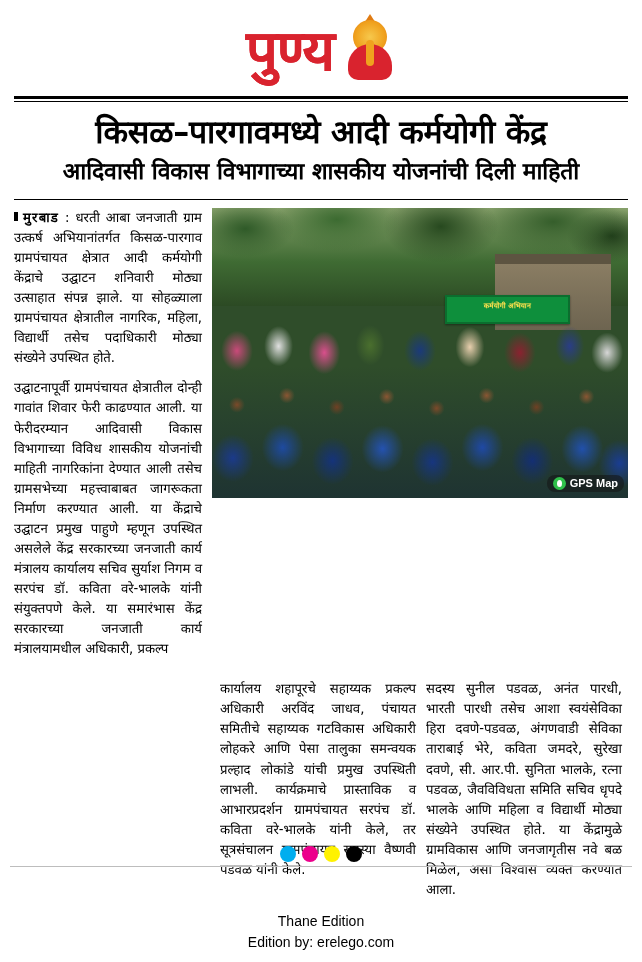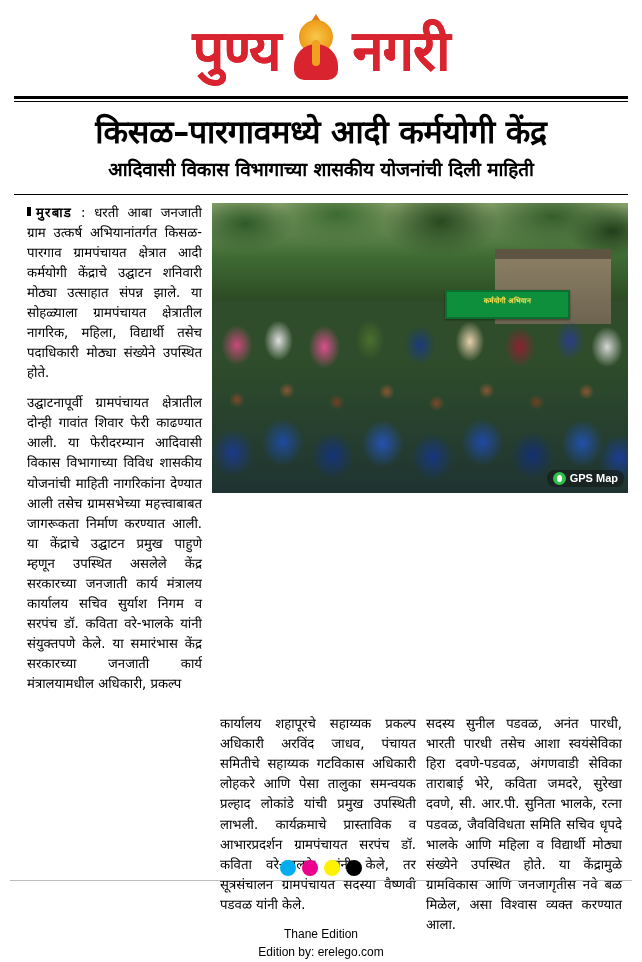--- a/index.html
+++ b/index.html
@@ -95,21 +95,21 @@
     font-family: "DejaVu Sans", sans-serif;
     font-weight: bold;
     font-size: 32px;
     line-height: 1.25;
     color: #000;
     letter-spacing: -0.3px;
   }
   .subheadline {
     font-family: "DejaVu Sans", sans-serif;
     font-weight: bold;
-    font-size: 19px;
+    font-size: 23px;
     line-height: 1.3;
     color: #000;
     margin-top: 5px;
     letter-spacing: -0.2px;
   }
   .rule-under-head {
     border-top: 1px solid #000;
     margin: 8px 14px 0 14px;
   }
 
@@ -124,21 +124,21 @@
   }
   .col {
     font-family: "DejaVu Sans", sans-serif;
     font-size: 13.2px;
     line-height: 1.52;
     text-align: justify;
     color: #000;
     -webkit-hyphens: none;
     hyphens: none;
   }
-  .col-1 { width: 196px; margin-left: 13px; }
+  .col-1 { width: 196px; }
   .col p { margin: 0 0 10px 0; }
   .dateline {
     font-weight: bold;
     letter-spacing: 1.2px;
   }
   .dateline-dot {
     display: inline-block;
     width: 4px; height: 9px;
     background: #000;
     margin-right: 5px;
@@ -274,23 +274,24 @@
     gap: 6px;
     padding: 4px 0 2px 0;
   }
   .color-bar i {
     display: block;
     width: 16px; height: 16px;
     border-radius: 50%;
   }
   .footer-lines {
     font-family: "Liberation Sans", sans-serif;
-    font-size: 12px;
+    font-size: 14px;
     color: #000;
     line-height: 1.55;
+    padding-bottom: 8px;
     margin-top: 44px;
   }
   .footer-rule {
     border-top: 1px solid #bdbdbd;
     margin: 2px 10px 4px 10px;
   }
 </style>
 </head>
 <body>
 
@@ -298,21 +299,20 @@
 
   <div class="masthead">
     <div class="masthead-title">
       <span class="masthead-word">पुण्य</span>
       <span class="ganesh">
         <span class="crown"></span>
         <span class="halo"></span>
         <span class="body"></span>
         <span class="trunk"></span>
       </span>
-      <span class="masthead-word">नगरी</span>
     </div>
   </div>
   <div class="rule-thick"></div>
   <div class="rule-thin"></div>
 
   <div class="headline-wrap">
     <div class="headline">किसळ–पारगावमध्ये आदी कर्मयोगी केंद्र</div>
     <div class="subheadline">आदिवासी विकास विभागाच्या शासकीय योजनांची दिली माहिती</div>
   </div>
   <div class="rule-under-head"></div>

